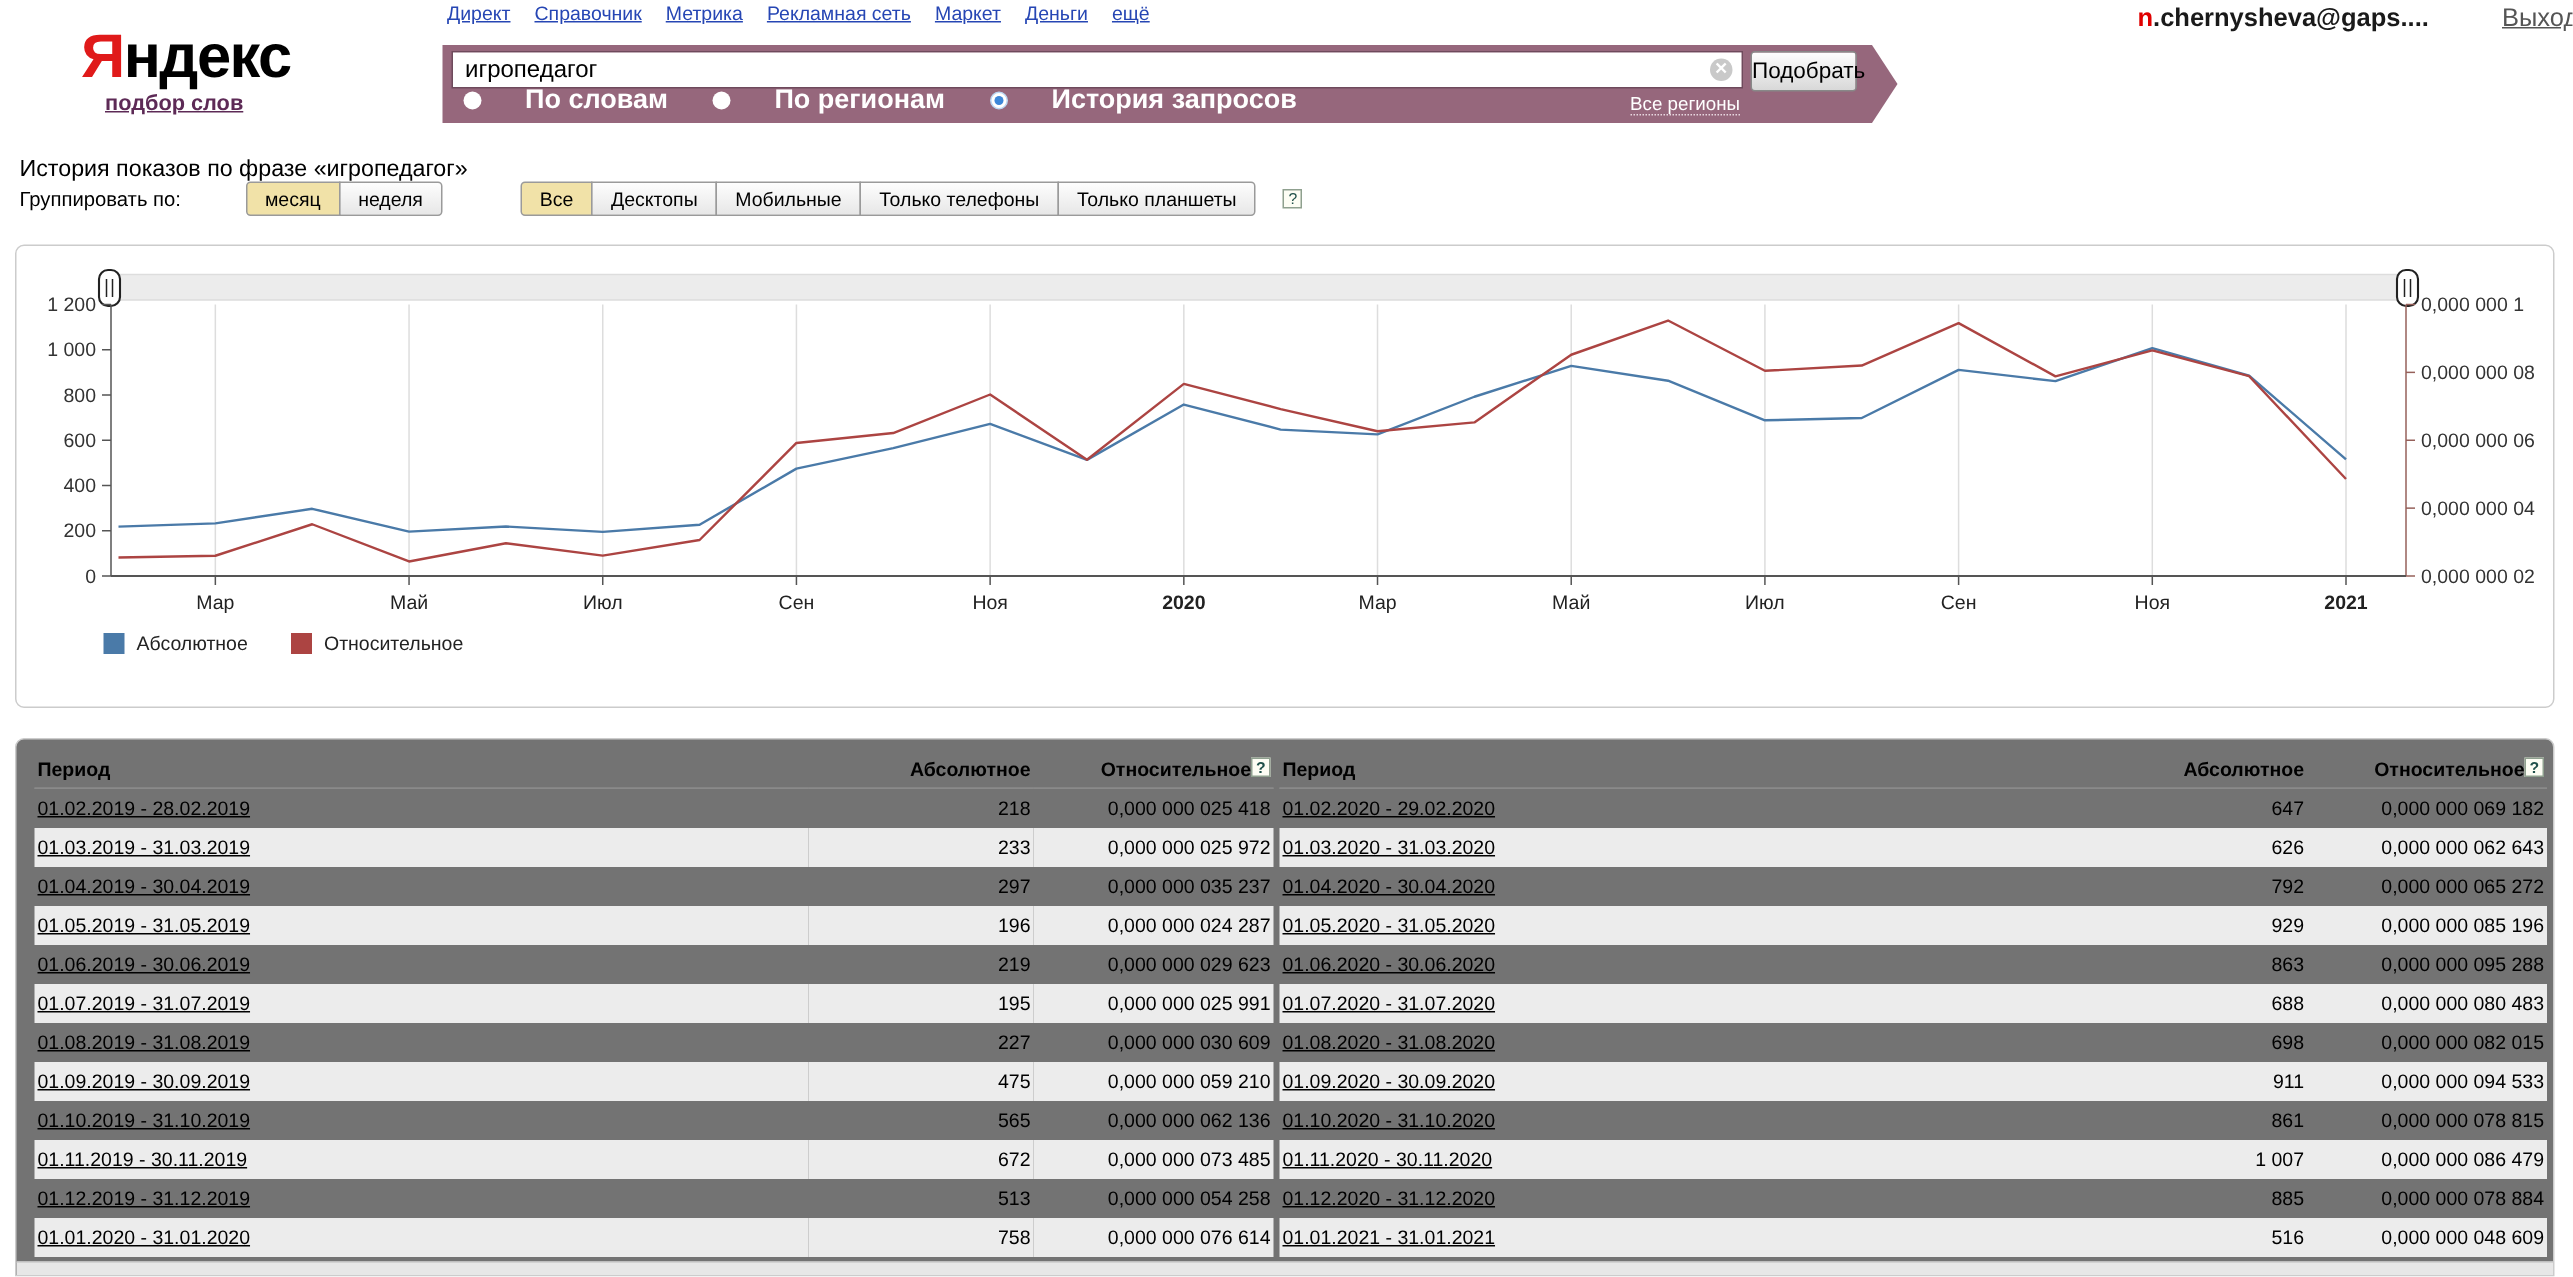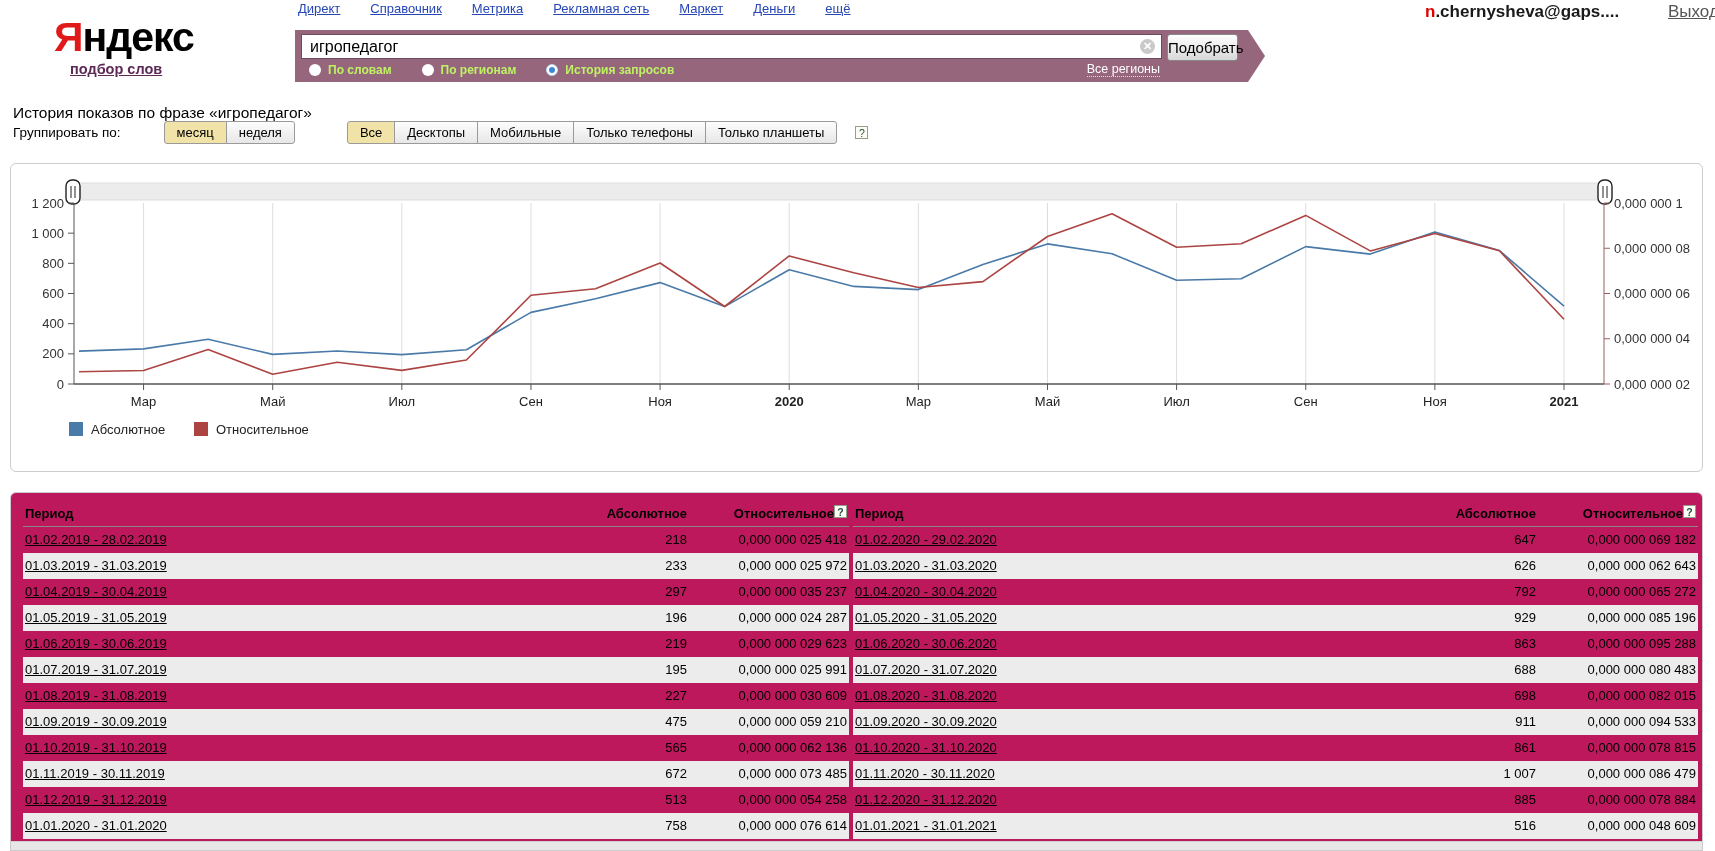--- a/index.html
+++ b/index.html
@@ -5,21 +5,21 @@
   * { margin:0; padding:0; box-sizing:border-box; }
   html,body { width:1715px; height:851px; background:#fff; overflow:hidden;
     font-family:"Liberation Sans", sans-serif; color:#000; position:relative; }
   .abs { position:absolute; }
 
   
   #logo { left:54px; top:14px; font-size:41px; font-weight:bold; letter-spacing:-1px;text-align:right; }
   #logo .ya { color:#e01a1a; }
   #logo-sub { left:70px; top:61px; font-size:14.5px; font-weight:bold;
     color:#5d2a56; text-decoration:underline; cursor:pointer; }
-  #top-nav { left:298px; top:1px; display:flex; gap:30px; }
+  #top-nav { left:298px; top:1px; display:flex; gap:16px; }
   #top-nav a { font-size:13px; color:#2646b4; text-decoration:underline; cursor:pointer; white-space:nowrap; }
   #account-email { left:1425px; top:2px; font-size:17px; font-weight:bold; color:#1a1a1a; }
   #account-email .n { color:#e00000; }
   #logout { left:1668px; top:2px; font-size:17px; color:#555; text-decoration:underline; cursor:pointer; }
 
   
   #searchbar { left:295px; top:30px; width:953px; height:52px; background:#96677c; }
   #searchbar:after { content:""; position:absolute; right:-17px; top:0;
     border-top:26px solid transparent; border-bottom:26px solid transparent; border-left:17px solid #96677c; }
   #search-input-wrap { position:absolute; left:6px; top:4px; width:861px; height:25px;
@@ -30,21 +30,21 @@
     background:#c9c9c9; color:#fff; font-size:11px; font-weight:bold; line-height:15px; text-align:center; cursor:pointer; }
   #submit-btn { position:absolute; left:872px; top:4px; width:71px; height:27px;
     background:linear-gradient(#fefefe,#d8d8d8); border:1px solid #888; border-radius:3px;
     font-size:15px; font-family:"Liberation Sans",sans-serif; cursor:pointer; }
   #search-modes { position:absolute; left:14px; bottom:5px; display:flex; gap:30px; }
   .mode { display:flex; align-items:center; gap:7px; cursor:pointer; }
   .mode .radio { width:12px; height:12px; border-radius:50%; background:#fff; position:relative; }
   .mode .radio.sel { border:1px solid #bcd6f2; }
   .mode .radio.sel:after { content:""; position:absolute; left:2px; top:2px; width:6px; height:6px;
     border-radius:50%; background:#3d87d9; }
-  .mode span.lbl { color:#bef264; font-size:12px; font-weight:bold; }
+  .mode span.lbl { color:#ffffff; font-size:18px; font-weight:bold;margin-left:22px; }
   #regions-link { position:absolute; right:88px; bottom:5px; color:#fff; font-size:12.5px;
     border-bottom:1px dotted #e8d8e0; cursor:pointer; }
 
   
   #page-title { left:13px; top:104px; font-size:15.5px; }
   #controls { left:13px; top:121px; display:flex; align-items:center; }
   #group-by-label { font-size:13.5px; margin-right:9px; }
   .btn-group { display:flex; margin-right:18px;padding-left:34px; }
   .ctl-btn { height:23px; padding:0 12px; font-size:13px; font-family:"Liberation Sans",sans-serif;
     background:linear-gradient(#fdfdfd,#e7e7e7); border:1px solid #9a9a9a; margin-left:-1px; cursor:pointer; }
@@ -54,21 +54,21 @@
   .qbox { display:inline-block; width:13px; height:13px; border:1px solid #8fa08f; color:#20504a;
     font-size:10.5px; line-height:13px; text-align:center; vertical-align:2px; background:#fdfdf4; cursor:pointer; }
 
   
   #chart-panel { left:10px; top:163px; width:1693px; height:309px; border:1px solid #ccc; border-radius:6px; background:#fff; }
   #history-chart { width:1691px; height:307px; display:block; }
   svg text { font-family:"Liberation Sans",sans-serif; }
 
   
   #tables-panel { left:10px; top:492px; width:1693px; height:359px; border:1px solid #ccc;
-    border-radius:6px 6px 0 0; background:#be185d; overflow:hidden; }
+    border-radius:6px 6px 0 0; background:#737373; overflow:hidden; }
   .tbl-wrap { position:absolute; top:5px; }
   #table-left-wrap  { left:12px;  width:826px; }
   #table-right-wrap { left:842px; width:845px; }
   table { border-collapse:collapse; width:100%; font-size:13px; table-layout:fixed; }
   th { font-weight:bold; padding:7px 2px 5px; border-bottom:1px solid #8a8a8a; text-align:right; }
   th.c-period { text-align:left; }
   td { padding:5px 2px; text-align:right; height:26px; }
   td.c-period { text-align:left;text-decoration:underline; }
   tbody tr:nth-child(even) td { background:#ececec; }
   #scrollband { position:absolute; left:0; right:0; bottom:0; height:9px; background:#e7e7e7; border-top:1px solid #d2d2d2; }

